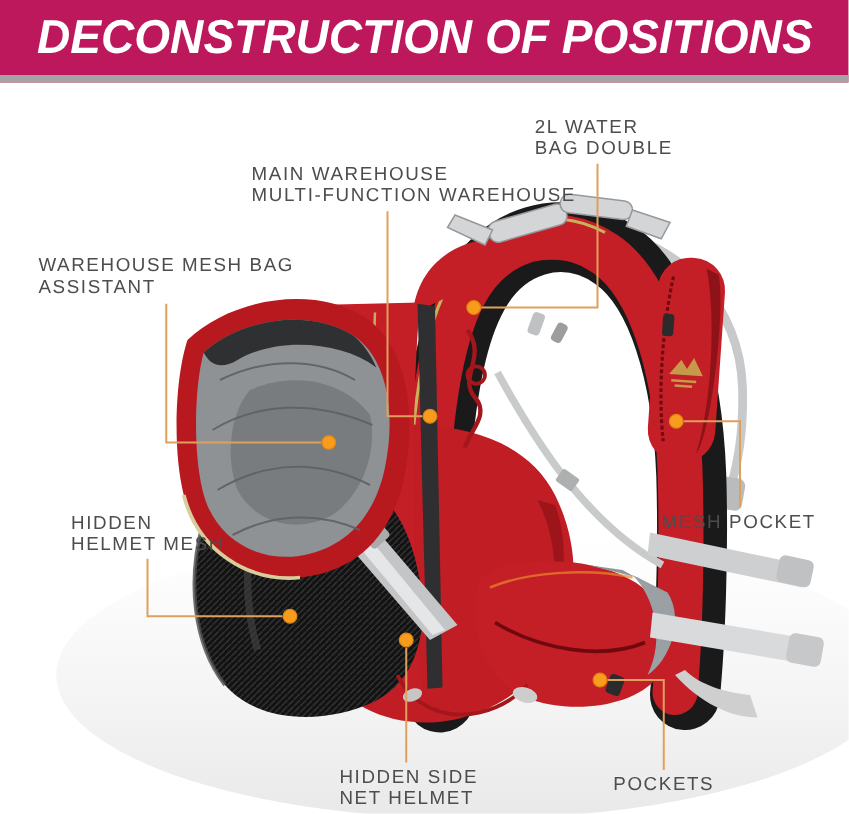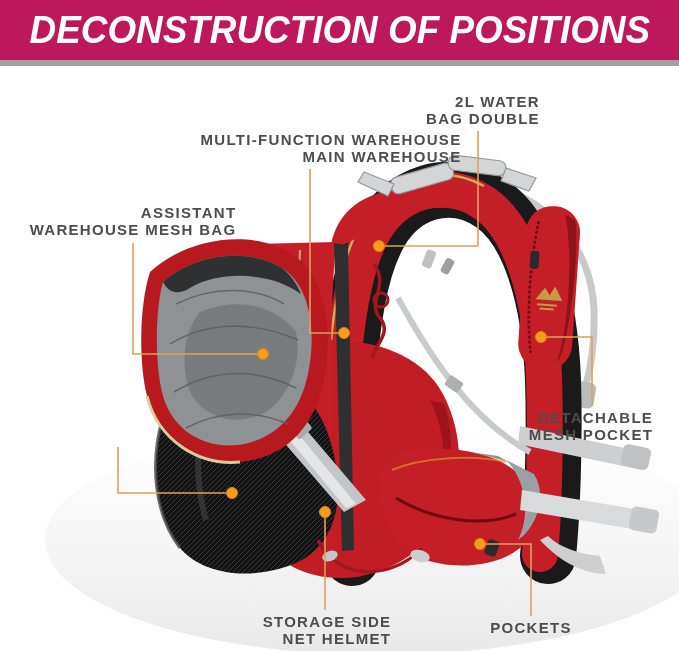--- a/index.html
+++ b/index.html
@@ -13,22 +13,22 @@
     display:flex;align-items:center;justify-content:center;z-index:5;
   }
   .banner h1{
     margin:0;color:#ffffff;font-size:38px;line-height:1;
     font-weight:bold;font-style:italic;letter-spacing:0px;white-space:nowrap;
     transform:scaleX(0.97);
   }
   .art{position:absolute;left:0;top:0;width:679px;height:651px;z-index:1;}
   .overlay{position:absolute;left:0;top:0;width:679px;height:651px;z-index:3;pointer-events:none;}
   .callout{
-    position:absolute;transform:translateX(-50%);text-align:right;z-index:4;
-    color:#4D4D4D;font-size:15px;line-height:17px;font-weight:bold;
+    position:absolute;transform:translateX(-50%);text-align:left;z-index:4;
+    color:#4D4D4D;font-size:15px;line-height:17px;font-weight:normal;
     letter-spacing:1.3px;white-space:nowrap;
   }
   .callout span{display:block;}
   .co-water{left:483px;top:93px;}
   .co-main{left:331px;top:131px;}
   .co-assist{left:133px;top:204px;}
   .co-hidden{left:118px;top:410px;}
   .co-phone{left:591px;top:409px;}
   .co-sidenet{left:327px;top:613px;}
   .co-waist{left:531px;top:619px;}
@@ -181,32 +181,35 @@
 
   <header class="banner">
     <h1>DECONSTRUCTION OF POSITIONS</h1>
   </header>
 
   <div class="callout co-water">
     <span>2L WATER</span>
     <span>BAG DOUBLE</span>
   </div>
   <div class="callout co-main">
+    <span>MAIN WAREHOUSE</span>
     <span>MULTI-FUNCTION WAREHOUSE</span>
-    <span>MAIN WAREHOUSE</span>
   </div>
   <div class="callout co-assist">
+    <span>WAREHOUSE MESH BAG</span>
     <span>ASSISTANT</span>
-    <span>WAREHOUSE MESH BAG</span>
+  </div>
+  <div class="callout co-hidden">
+    <span>HIDDEN</span>
+    <span>HELMET MESH</span>
   </div>
   <div class="callout co-phone">
-    <span>DETACHABLE</span>
     <span>MESH POCKET</span>
   </div>
   <div class="callout co-sidenet">
-    <span>STORAGE SIDE</span>
+    <span>HIDDEN SIDE</span>
     <span>NET HELMET</span>
   </div>
   <div class="callout co-waist">
     <span>POCKETS</span>
   </div>
 
 </div>
 
 </body></html>

